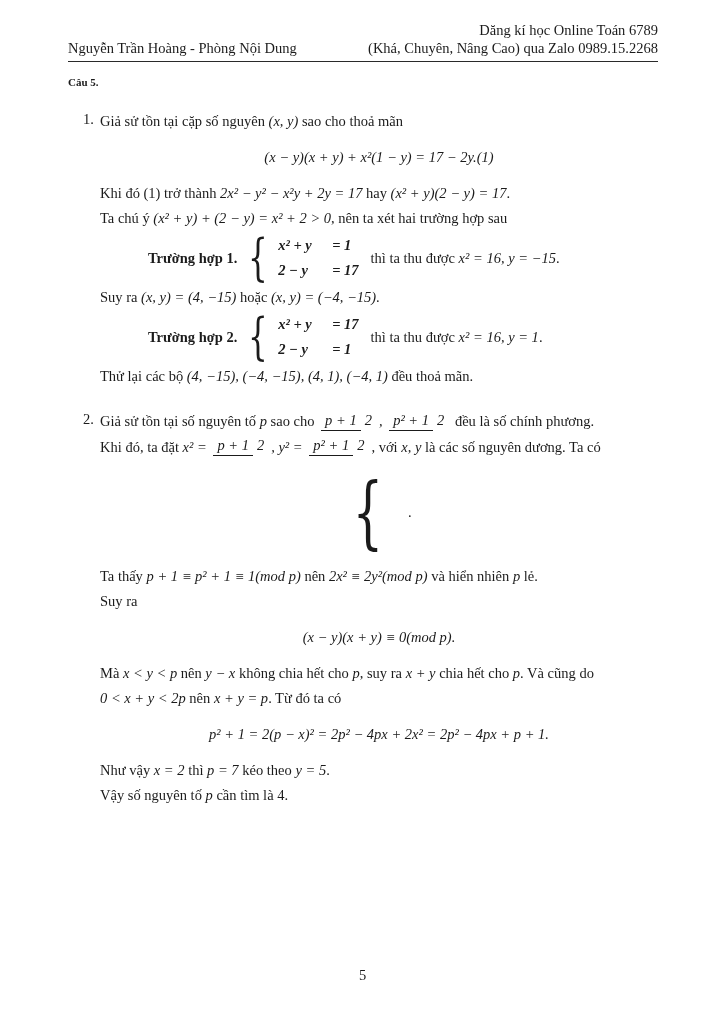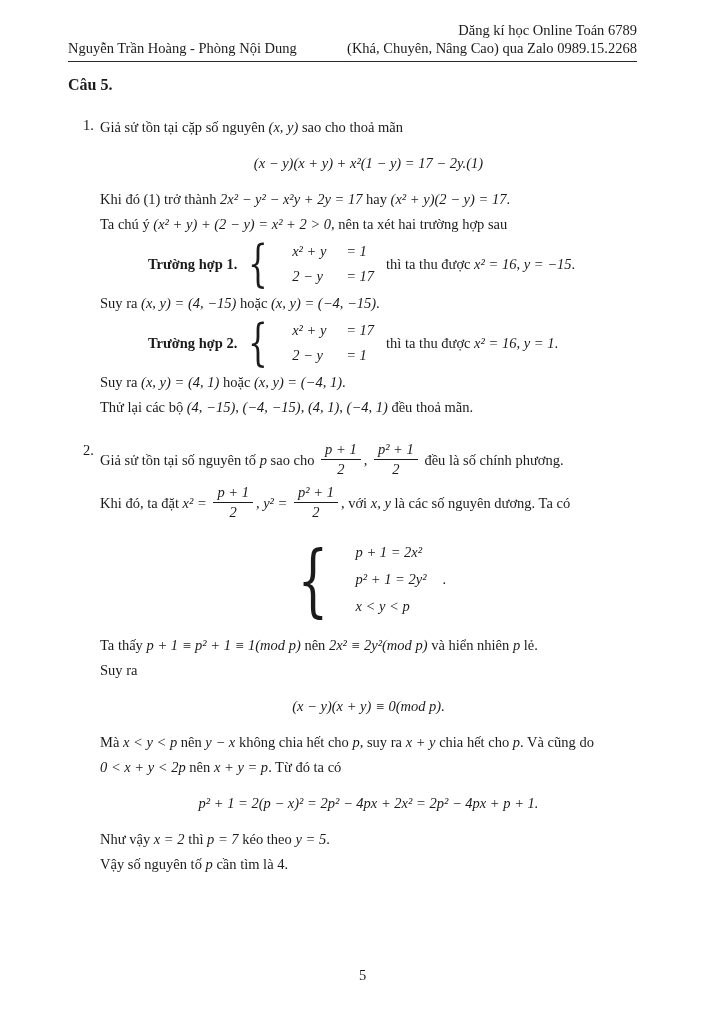--- a/index.html
+++ b/index.html
@@ -5,51 +5,51 @@
   html,body{margin:0;padding:0;background:#e8e8e8;}
   .page{
     position:relative;
     width:725px;height:1024px;
     margin:0 auto;
     background:#ffffff;
     color:#1b1b1b;
     font-family:"Liberation Serif","DejaVu Serif",serif;
     font-size:14.5px;
     box-sizing:border-box;
-    padding:21px 88px 0 68px;
+    padding:21px 67px 0 68px;
     overflow:hidden;
   }
   
   .hdr{border-bottom:1.4px solid #2a2a2a;padding-bottom:4px;}
   .hdr-r1{text-align:right;line-height:18px;}
   .hdr-row{display:flex;justify-content:space-between;line-height:18px;align-items:flex-end;}
   
-  .section-title{font-weight:bold;font-size:16px;margin-top:14px;}
+  .section-title{font-weight:bold;font-size:11px;margin-top:14px;}
   
   .item{position:relative;padding-left:32px;margin-top:22px;}
   .item-number{position:absolute;left:15px;top:1px;}
   .line{line-height:23px;margin:2px 0;}
   .display{text-align:center;margin:13px 0;line-height:23px;}
   .m{font-style:italic;}
   .t{font-style:normal;}
   
-  .frac{display:inline-flex;flex-direction:column;vertical-align:middle;
-        text-align:center;margin:1px 3px;font-style:italic;position:relative;top:-2px;}
+  .frac{display:inline-flex;flex-direction:row;vertical-align:middle;
+        text-align:left;margin:1px 3px;font-style:italic;position:relative;top:-2px;}
   .frac .num{border-bottom:1.2px solid #1b1b1b;padding:0 4px;line-height:19px;}
   .frac .den{padding:0 4px;line-height:19px;}
   
   .caseline{display:flex;align-items:center;margin:3px 0;}
   .caselabel{font-weight:bold;margin-right:8px;white-space:pre;margin-left:48px;}
   .system{display:inline-flex;align-items:center;}
   .brace{display:inline-block;line-height:1;font-weight:400;
          transform:scaleX(.62);margin:0 -1px 0 -3px;
          font-family:"DejaVu Serif",serif;color:#1b1b1b;}
   .brace.r2{font-size:50px;}
   .brace.r3{font-size:78px;}
-  .sysrows{display:flex;flex-direction:column;margin-left:19px;}
+  .sysrows{display:flex;flex-direction:column;margin-left:5px;font-weight:bold;}
   .sysrow{display:flex;line-height:25px;font-style:italic;}
   .sysrow .lhs{min-width:54px;}
   .caseline .tail{margin-left:12px;}
   
   .syswrap{display:flex;justify-content:center;align-items:center;margin:14px 0;}
   .syswrap .sysrow{line-height:27px;}
   .sysdot{margin-left:16px;}
   
   .footer{position:absolute;left:0;right:0;top:966px;text-align:center;line-height:18px;}
 </style>
@@ -104,21 +104,20 @@
                   <span class="rhs">= 17</span>
                 </span>
                 <span class="sysrow">
                   <span class="lhs">2 − y</span>
                   <span class="rhs">= 1</span>
                 </span>
               </span>
             </span>
             <span class="tail"><span class="t">thì ta thu được </span><span class="m">x² = 16, y = 1</span><span class="t">.</span></span>
           </div>
-          <div class="line"><span class="t">Suy ra </span><span class="m">(x, y) = (4, 1)</span><span class="t"> hoặc </span><span class="m">(x, y) = (−4, 1)</span><span class="t">.</span></div>
           <div class="line"><span class="t">Thử lại các bộ </span><span class="m">(4, −15), (−4, −15), (4, 1), (−4, 1)</span><span class="t"> đều thoả mãn.</span></div>
         </div>
       </div>
       <div class="item">
         <span class="item-number">2.</span>
         <div class="blocks">
           <div class="line"><span class="t">Giả sử tồn tại số nguyên tố </span><span class="m">p</span><span class="t"> sao cho </span><span class="frac">
               <span class="num">p + 1</span>
               <span class="den">2</span>
             </span><span class="m">, </span><span class="frac">
@@ -128,31 +127,20 @@
           <div class="line"><span class="t">Khi đó, ta đặt </span><span class="m">x² = </span><span class="frac">
               <span class="num">p + 1</span>
               <span class="den">2</span>
             </span><span class="m">, y² = </span><span class="frac">
               <span class="num">p² + 1</span>
               <span class="den">2</span>
             </span><span class="t">, với </span><span class="m">x, y</span><span class="t"> là các số nguyên dương. Ta có</span></div>
           <div class="syswrap">
             <span class="system">
               <span class="brace r3">{</span>
-              <span class="sysrows">
-                <span class="sysrow">
-                  <span class="one">p + 1 = 2x²</span>
-                </span>
-                <span class="sysrow">
-                  <span class="one">p² + 1 = 2y²</span>
-                </span>
-                <span class="sysrow">
-                  <span class="one">x &lt; y &lt; p</span>
-                </span>
-              </span>
             </span>
             <span class="sysdot">.</span>
           </div>
           <div class="line"><span class="t">Ta thấy </span><span class="m">p + 1 ≡ p² + 1 ≡ 1(mod p)</span><span class="t"> nên </span><span class="m">2x² ≡ 2y²(mod p)</span><span class="t"> và hiển nhiên </span><span class="m">p</span><span class="t"> lẻ.</span></div>
           <div class="line"><span class="t">Suy ra</span></div>
           <div class="display"><span class="m">(x − y)(x + y) ≡ 0(mod p).</span></div>
           <div class="line"><span class="t">Mà </span><span class="m">x &lt; y &lt; p</span><span class="t"> nên </span><span class="m">y − x</span><span class="t"> không chia hết cho </span><span class="m">p</span><span class="t">, suy ra </span><span class="m">x + y</span><span class="t"> chia hết cho </span><span class="m">p</span><span class="t">. Và cũng do</span></div>
           <div class="line"><span class="m">0 &lt; x + y &lt; 2p</span><span class="t"> nên </span><span class="m">x + y = p</span><span class="t">. Từ đó ta có</span></div>
           <div class="display"><span class="m">p² + 1 = 2(p − x)² = 2p² − 4px + 2x² = 2p² − 4px + p + 1.</span></div>
           <div class="line"><span class="t">Như vậy </span><span class="m">x = 2</span><span class="t"> thì </span><span class="m">p = 7</span><span class="t"> kéo theo </span><span class="m">y = 5</span><span class="t">.</span></div>

